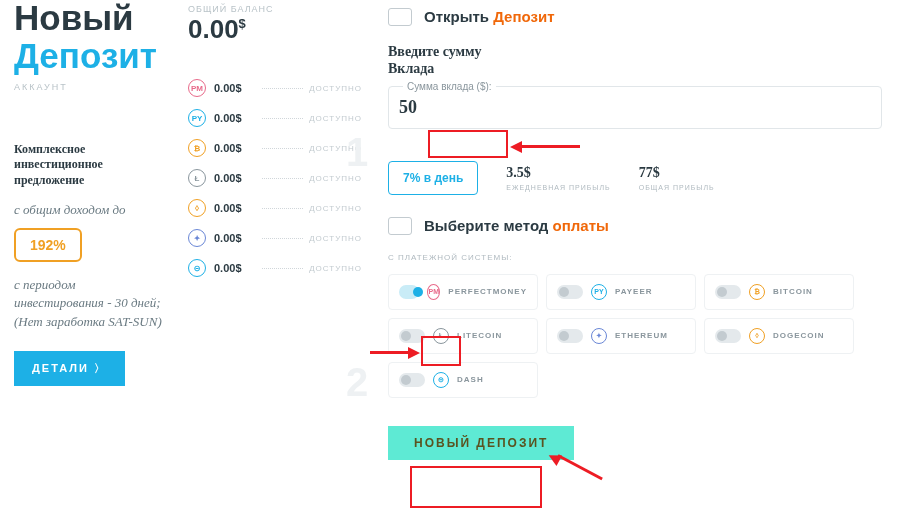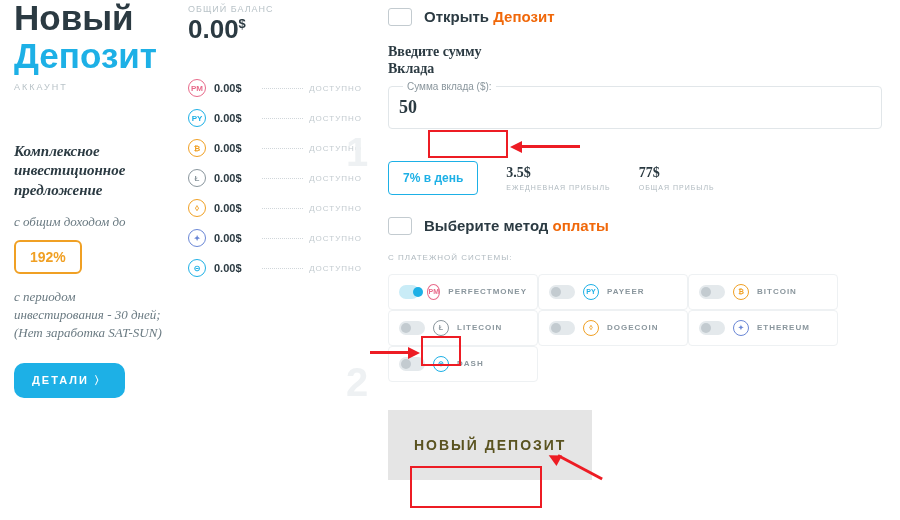--- a/index.html
+++ b/index.html
@@ -4,25 +4,25 @@
 <style>
 *{box-sizing:border-box;margin:0;padding:0;font-family:Arial,Helvetica,sans-serif}
 body{background:#fff;width:900px;height:520px;overflow:hidden;position:relative}
 .wrap{display:flex;height:100%}
 .left{width:180px;padding:0 14px 14px}
 .mid{width:190px;padding:0 8px}
 .right{flex:1;padding:0 18px 14px;position:relative}
 .title{font-family:Georgia,serif;font-weight:700;font-size:35px;color:#2b3a42;line-height:1.05}
 .title .blue{color:#1db0e6}
 .sub{font-size:9px;letter-spacing:2px;color:#b9c3c8;margin-top:6px}
-.offer{font-family:Georgia,serif;font-style:italic;font-weight:700;color:#2b3a42;font-size:15px;margin-top:50px;line-height:1.3}
+.offer{font-family:Georgia,serif;font-weight:700;color:#2b3a42;font-size:12px;margin-top:50px;line-height:1.3}
 .income{font-family:Georgia,serif;font-style:italic;color:#6a7a82;font-size:13px;margin-top:14px}
 .pill{display:inline-block;border:2px solid #f0a024;border-radius:6px;padding:7px 14px;margin-top:10px;color:#f0a024;font-weight:700;font-size:14px}
 .note{font-family:Georgia,serif;font-style:italic;color:#6a7a82;font-size:13px;margin-top:14px;line-height:1.4}
-.btn{display:inline-block;background:#1db0e6;color:#fff;border-radius:10px;padding:10px 18px;font-size:11px;letter-spacing:2px;font-weight:700;margin-top:20px;border:0;cursor:pointer}
+.btn{display:inline-block;background:#1db0e6;color:#fff;border-radius:0;padding:10px 18px;font-size:11px;letter-spacing:2px;font-weight:700;margin-top:20px;border:0;cursor:pointer}
 .bal-lbl{font-size:9px;letter-spacing:1px;color:#b9c3c8;margin-top:4px}
 .bal{font-family:Georgia,serif;font-weight:900;font-size:26px;color:#2b3a42;margin-bottom:30px}
 .bal sup{font-size:13px}
 .row{display:flex;align-items:center;height:26px;margin-bottom:4px;font-size:11px}
 .ico{width:18px;height:18px;border:1px solid;border-radius:50%;display:flex;align-items:center;justify-content:center;font-size:8px;font-weight:700;margin-right:8px}
 .amt{font-weight:700;color:#2b3a42;width:42px}
 .dots{flex:1;border-bottom:1px dotted #d0d6da;margin:0 6px}
 .avail{font-size:8px;letter-spacing:1px;color:#c3cbd0}
 .sec-h{display:flex;align-items:flex-end;margin:8px 0 18px}
 .sec-ico{width:24px;height:18px;border:1.5px solid #c3cbd0;border-radius:3px;margin-right:12px}
@@ -31,29 +31,29 @@
 .lbl2{font-family:Georgia,serif;font-weight:700;color:#2b3a42;font-size:14px;line-height:1.2;margin-bottom:8px}
 .inp-wrap{border:1px solid #e1e6e9;border-radius:4px;padding:10px;position:relative;margin-bottom:32px}
 .inp-wrap legend{font-size:10px;color:#8a969d;position:absolute;top:-6px;left:14px;background:#fff;padding:0 4px}
 .inp{border:none;font-family:Georgia,serif;font-weight:700;font-size:18px;color:#2b3a42;width:100px;outline:none}
 .stats{display:flex;align-items:center;gap:28px;margin-bottom:22px}
 .rate{border:1.5px solid #1db0e6;color:#1db0e6;border-radius:4px;padding:9px 14px;font-size:12px;font-weight:700}
 .stat{font-size:12px}
 .stat b{font-family:Georgia,serif;font-weight:900;color:#2b3a42;font-size:14px}
 .stat div{font-size:7px;letter-spacing:1px;color:#b0bac0;margin-top:3px}
 .pay-lbl{font-size:8px;letter-spacing:1px;color:#b0bac0;margin:18px 0 12px}
-.pay-grid{display:flex;flex-wrap:wrap;}
+.pay-grid{display:flex;flex-wrap:wrap;gap:8px}
 .pay{border:1px solid #eef1f3;border-radius:4px;padding:9px 10px;display:flex;align-items:center;gap:8px;width:150px;cursor:pointer}
 .tog{width:26px;height:14px;background:#e4e9ec;border-radius:8px;position:relative}
 .tog::after{content:"";position:absolute;width:10px;height:10px;border-radius:50%;background:#c3cbd0;top:2px;left:2px}
 .tog.on{background:#c9ecf7}
 .tog.on::after{background:#1db0e6;left:14px}
 .pay-ico{width:16px;height:16px;border:1px solid;border-radius:50%;display:flex;align-items:center;justify-content:center;font-size:7px;font-weight:700}
 .pay-name{font-size:8px;letter-spacing:1px;color:#8a969d;font-weight:700}
-.submit{background:#e5e5e5;border:0;padding:27px 26px;font-size:14px;letter-spacing:2px;color:#5a5320;font-weight:700;margin-top:28px;cursor:pointer}
+.submit{background:#5eead4;border:0;padding:10px 26px;font-size:12px;letter-spacing:2px;color:#5a5320;font-weight:700;margin-top:28px;cursor:pointer}
 .redbox{position:absolute;border:2px solid #ed1c24;pointer-events:none}
 .arrow{position:absolute;pointer-events:none}
 .arrow .line{position:absolute;background:#ed1c24;height:3px}
 .arrow .head{position:absolute;width:0;height:0;border-top:6px solid transparent;border-bottom:6px solid transparent}
 .bigstep{position:absolute;font-size:40px;color:#eef1f3;font-weight:900}
 </style>
 </head>
 <body>
 
 <div class="wrap">
@@ -159,27 +159,27 @@
           <div class="pay-ico" style="border-color:#f0a024;color:#f0a024">₿</div>
           <div class="pay-name">BITCOIN</div>
         </div>
         <div class="pay">
           <div class="tog "></div>
           <div class="pay-ico" style="border-color:#8a969d;color:#8a969d">Ł</div>
           <div class="pay-name">LITECOIN</div>
         </div>
         <div class="pay">
           <div class="tog "></div>
+          <div class="pay-ico" style="border-color:#6a87d6;color:#6a87d6">✦</div>
+          <div class="pay-name">ETHEREUM</div>
+        </div>
+        <div class="pay">
+          <div class="tog "></div>
           <div class="pay-ico" style="border-color:#f0a024;color:#f0a024">◊</div>
           <div class="pay-name">DOGECOIN</div>
-        </div>
-        <div class="pay">
-          <div class="tog "></div>
-          <div class="pay-ico" style="border-color:#6a87d6;color:#6a87d6">✦</div>
-          <div class="pay-name">ETHEREUM</div>
         </div>
         <div class="pay">
           <div class="tog "></div>
           <div class="pay-ico" style="border-color:#1db0e6;color:#1db0e6">⊝</div>
           <div class="pay-name">DASH</div>
         </div>
       </div>
 
     <button class="submit">НОВЫЙ ДЕПОЗИТ</button>
 

